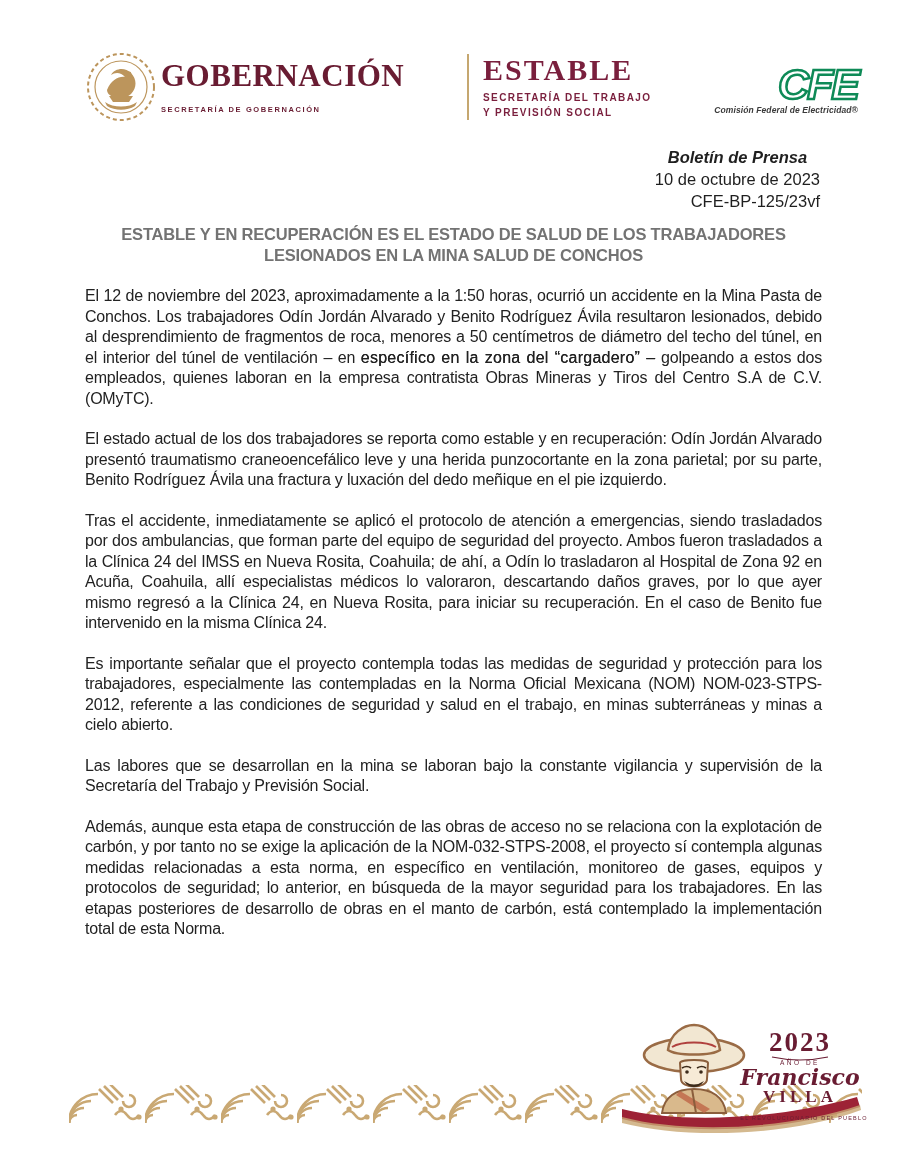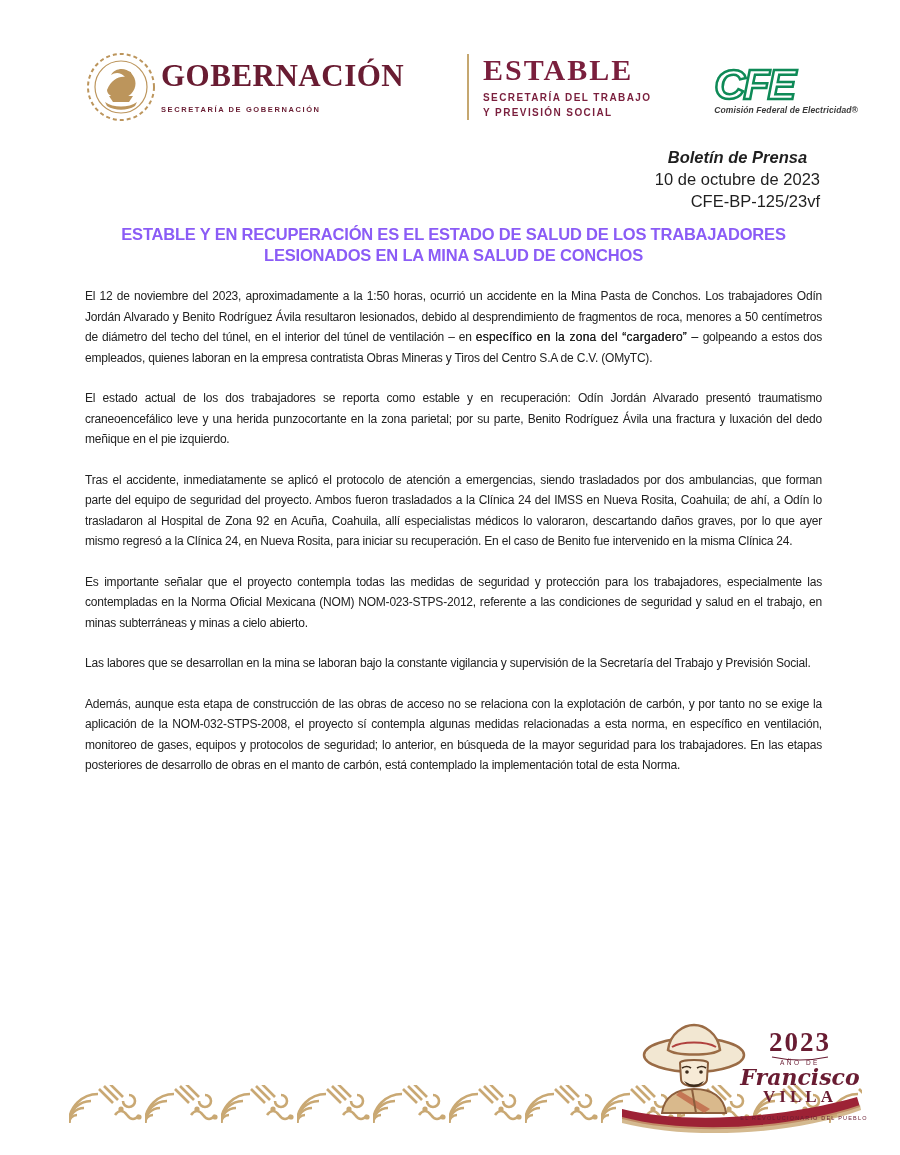--- a/index.html
+++ b/index.html
@@ -34,21 +34,21 @@
   .vdivider { width: 2px; height: 66px; background: #c5a770; }
   .trab-text .big {
     font-family: "Liberation Serif", serif;
     font-weight: 700; font-size: 30px; letter-spacing: 2px;
     color: #7a1f3d; line-height: 1;
   }
   .trab-text .small {
     font-size: 10px; font-weight: 700; letter-spacing: 1.4px;
     color: #7a1f3d; margin-top: 5px; line-height: 1.5;
   }
-  .logo-cfe { text-align: left; margin-top: 6px; }
+  .logo-cfe { text-align: right; margin-top: 6px; }
   .cfe-word {
     font-style: italic; font-weight: 700; font-size: 43px; line-height: .9;
     color: #ffffff;
     -webkit-text-stroke: 2.5px #0e8a57;
     text-shadow: 0 0 1px #0e8a57;
     letter-spacing: -2px;
   }
   .cfe-sub {
     font-style: italic; font-weight: 700; font-size: 8.5px;
     color: #3a3a3a; margin-top: 2px; letter-spacing: .1px;
@@ -58,27 +58,27 @@
   .meta {
     position: absolute; top: 146px; right: 80px;
     text-align: right; font-size: 16.5px; line-height: 22px;
   }
   .meta .bulletin { font-weight: 700; font-style: italic; text-align: center; }
 
   
   .doc-title {
     position: absolute; top: 224px; left: 85px; right: 78px;
     text-align: center; font-weight: 700; font-size: 16.5px;
-    line-height: 21px; letter-spacing: -0.2px; color: #8b5cf6;
+    line-height: 21px; letter-spacing: -0.2px; color: #737373;
   }
 
   
   .body-copy {
     position: absolute; top: 286px; left: 85px; right: 78px;
-    font-size: 12px; line-height: 20.5px; letter-spacing: -0.2px;
+    font-size: 16px; line-height: 20.5px; letter-spacing: -0.2px;
     text-align: justify; color: #222222;
   }
   .body-copy p { margin-bottom: 20px; }
   .emph { letter-spacing: .25px; text-shadow: 0 0 .4px #222; }
 
   
   .footer { position: absolute; left: 14px; right: 0; bottom: 18px; height: 120px; }
   .band { position: absolute; left: 55px; right: 38px; bottom: 14px; height: 38px; }
   .band svg { width: 100%; height: 100%; }
   .villa { position: absolute; right: 28px; bottom: 0; width: 250px; height: 120px; }

